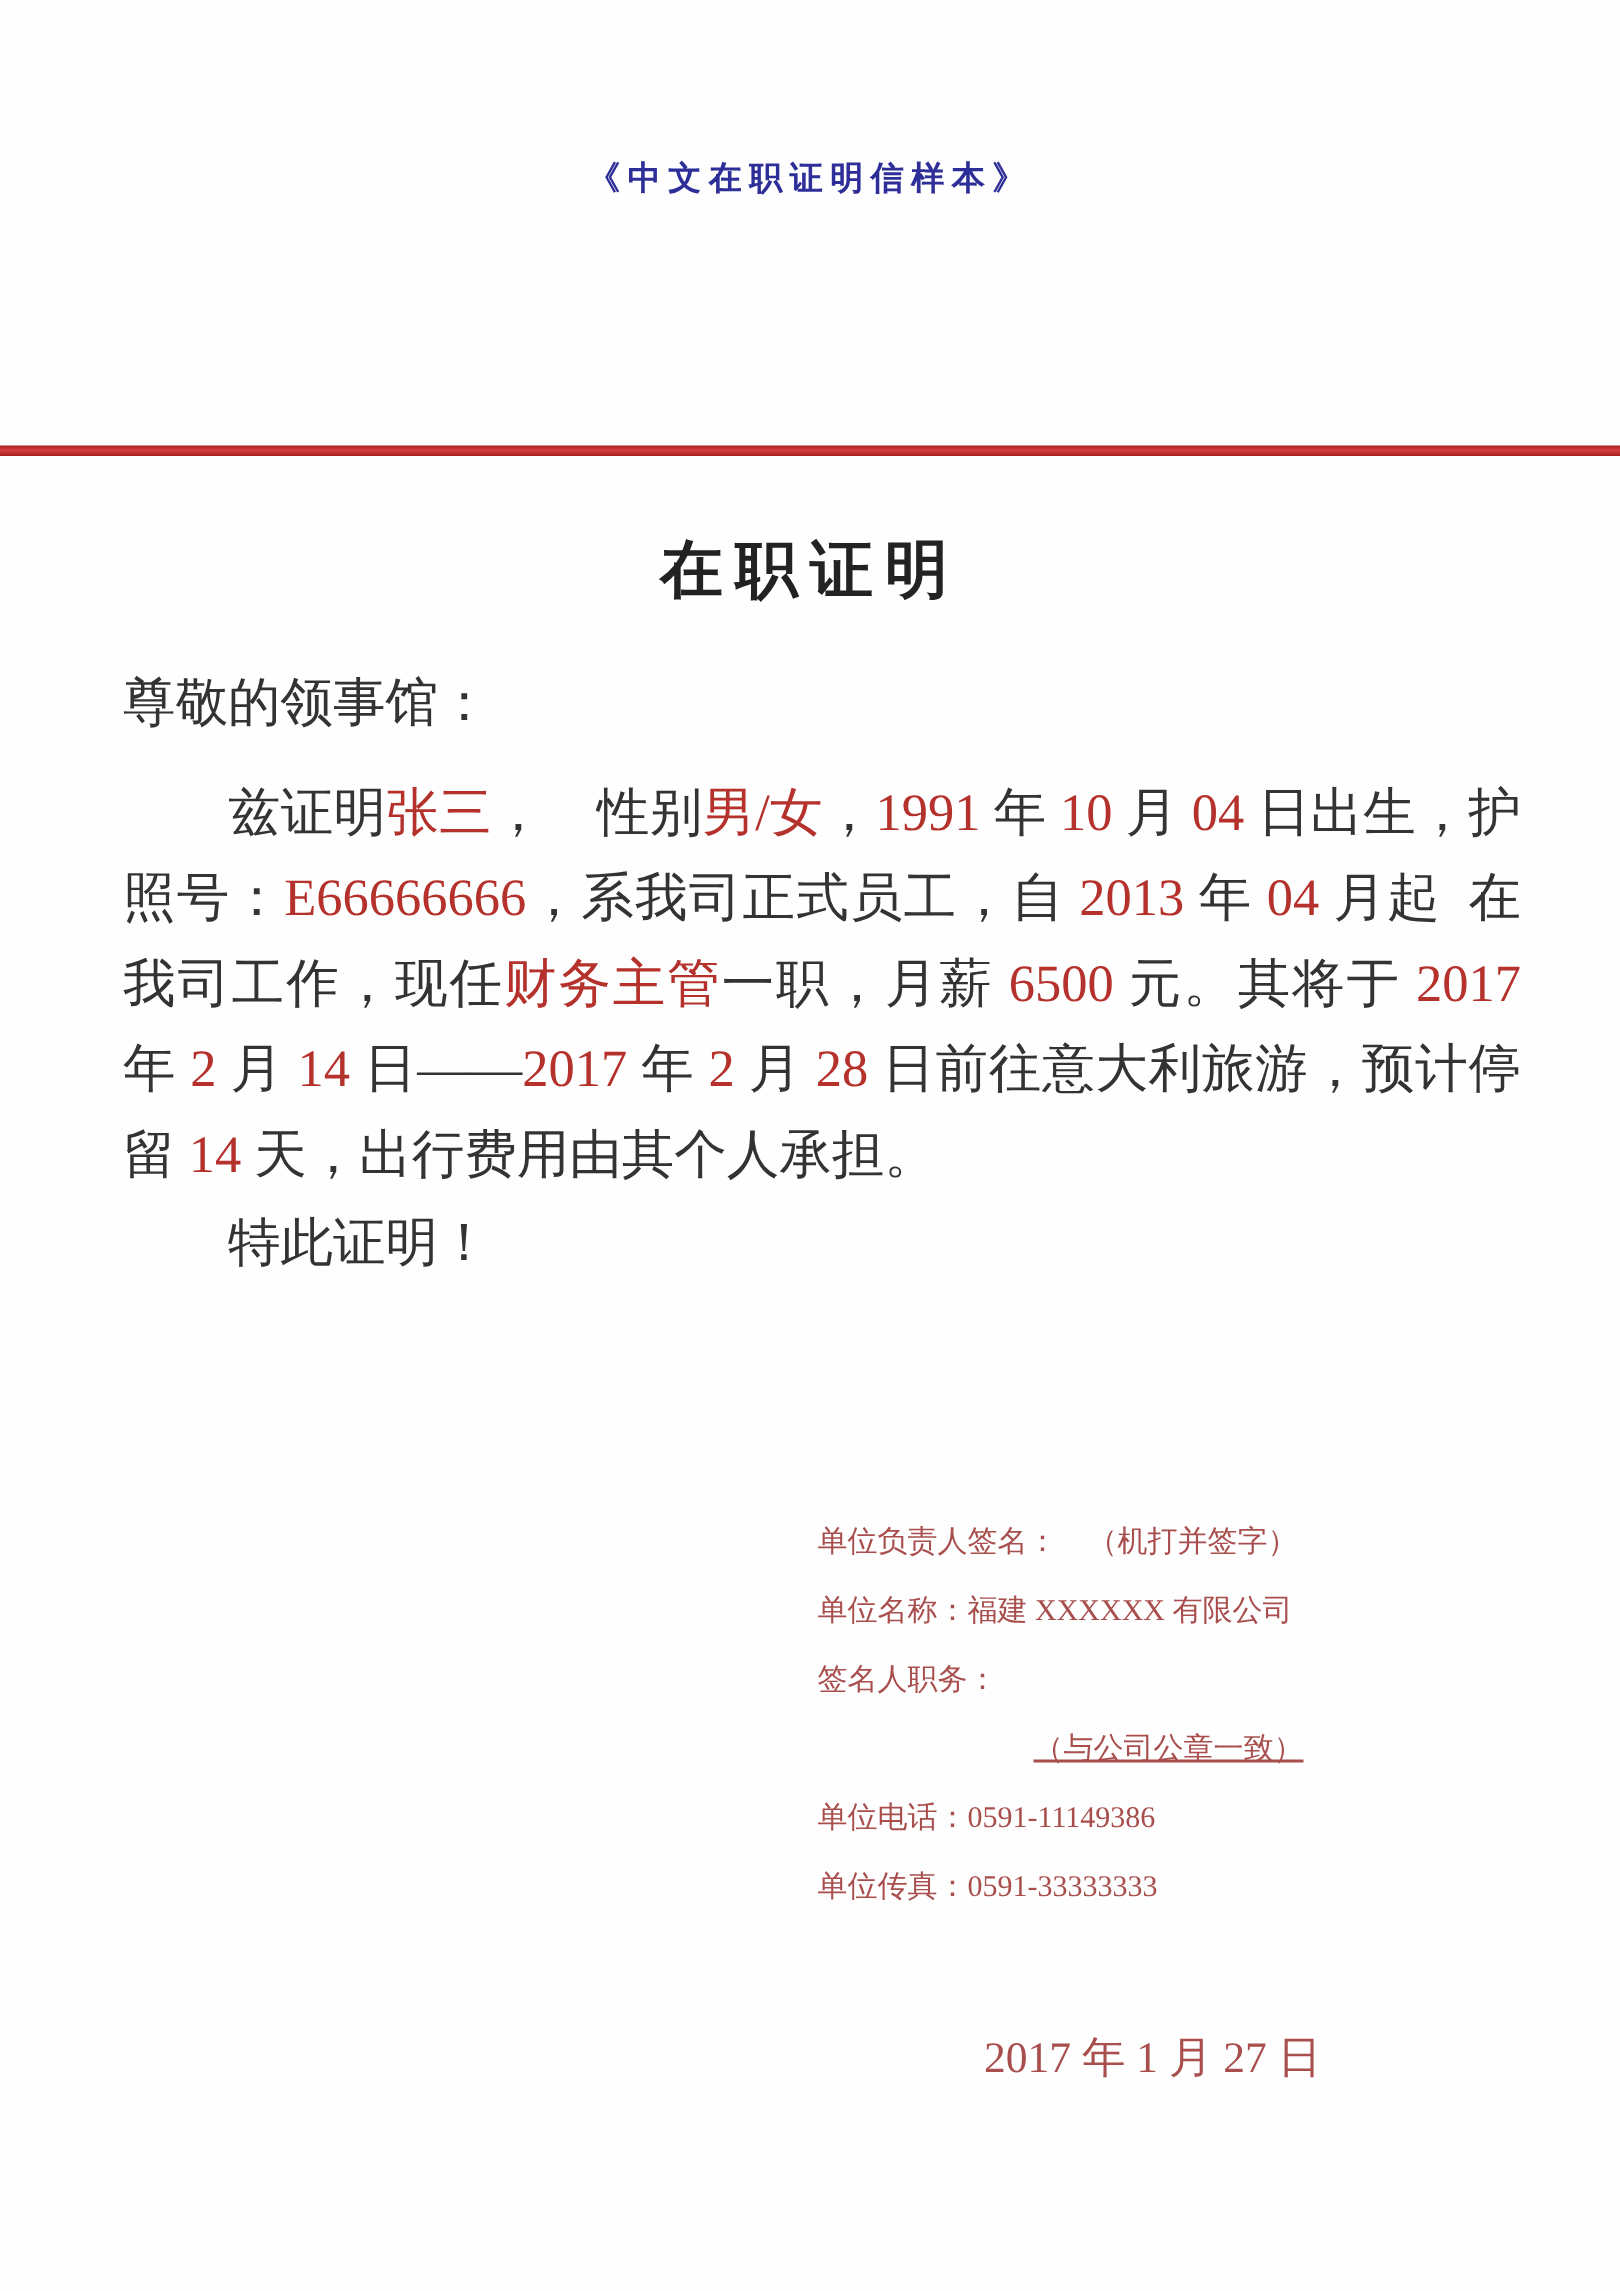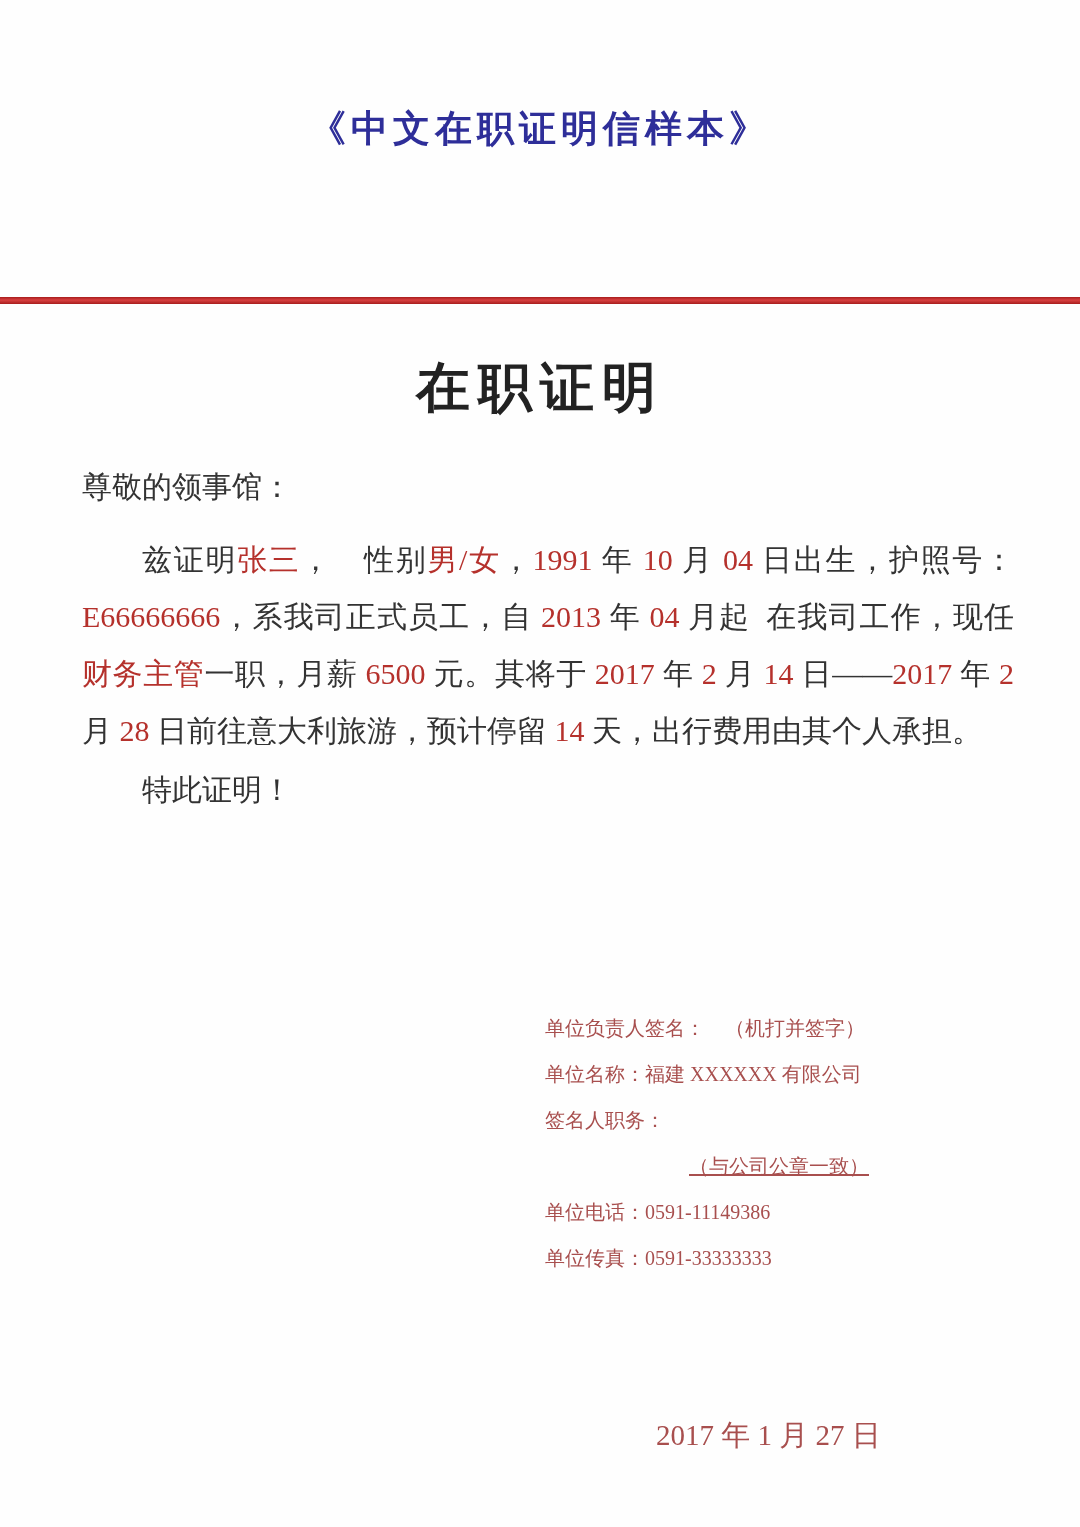--- a/index.html
+++ b/index.html
@@ -22,21 +22,21 @@
     overflow: hidden;
     margin: 0 auto;
   }
 
   .header-note {
     position: absolute;
     top: 104px;
     left: 0;
     width: 100%;
     text-align: center;
-    font-size: 37px;
+    font-size: 22px;
     font-weight: bold;
     letter-spacing: 5px;
     color: var(--note_blue);
   }
 
   .company-name {
     position: absolute;
     top: 156px;
     left: 50%;
     transform: translateX(-50%);
@@ -55,32 +55,32 @@
     height: 7px;
     background: linear-gradient(to bottom, #a81d1d 0%, #d84040 45%, #a81d1d 100%);
   }
 
   .doc-title {
     position: absolute;
     top: 352px;
     left: 0;
     width: 100%;
     text-align: center;
-    font-size: 54px;
+    font-size: 42px;
     font-weight: bold;
     letter-spacing: 8px;
     color: #222222;
   }
 
   .body-text {
     position: absolute;
-    top: 458px;
+    top: 440px;
     left: 82px;
     width: 932px;
-    font-size: 30px;
+    font-size: 35px;
     line-height: 57px;
     color: var(--text_black);
     text-align: justify;
   }
 
   .salutation { margin-bottom: 16px; }
 
   .para { text-indent: 2em; }
   .para + .para { margin-top: 2px; }
   .closing { margin-top: 10px; }
@@ -93,21 +93,21 @@
     left: 545px;
     font-size: 20px;
     line-height: 46px;
     color: var(--signature_red);
     white-space: nowrap;
   }
   .sig-line.indent { padding-left: 144px; text-decoration: underline; }
 
   .doc-date {
     position: absolute;
-    top: 1416px;
+    top: 1352px;
     left: 656px;
     font-size: 29px;
     color: var(--signature_red);
     white-space: nowrap;
   }
 </style>
 </head>
 <body>
 
 <div class="page">

